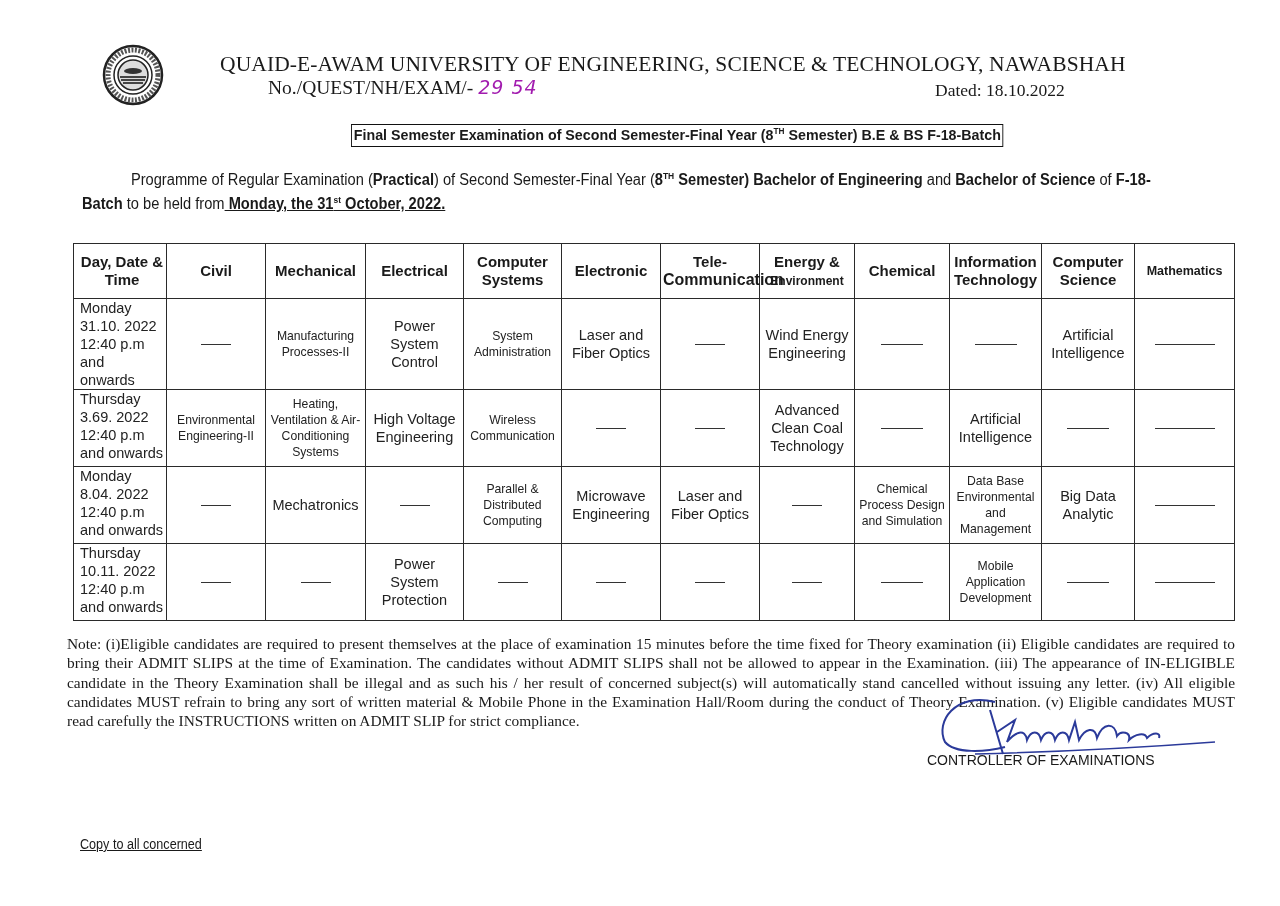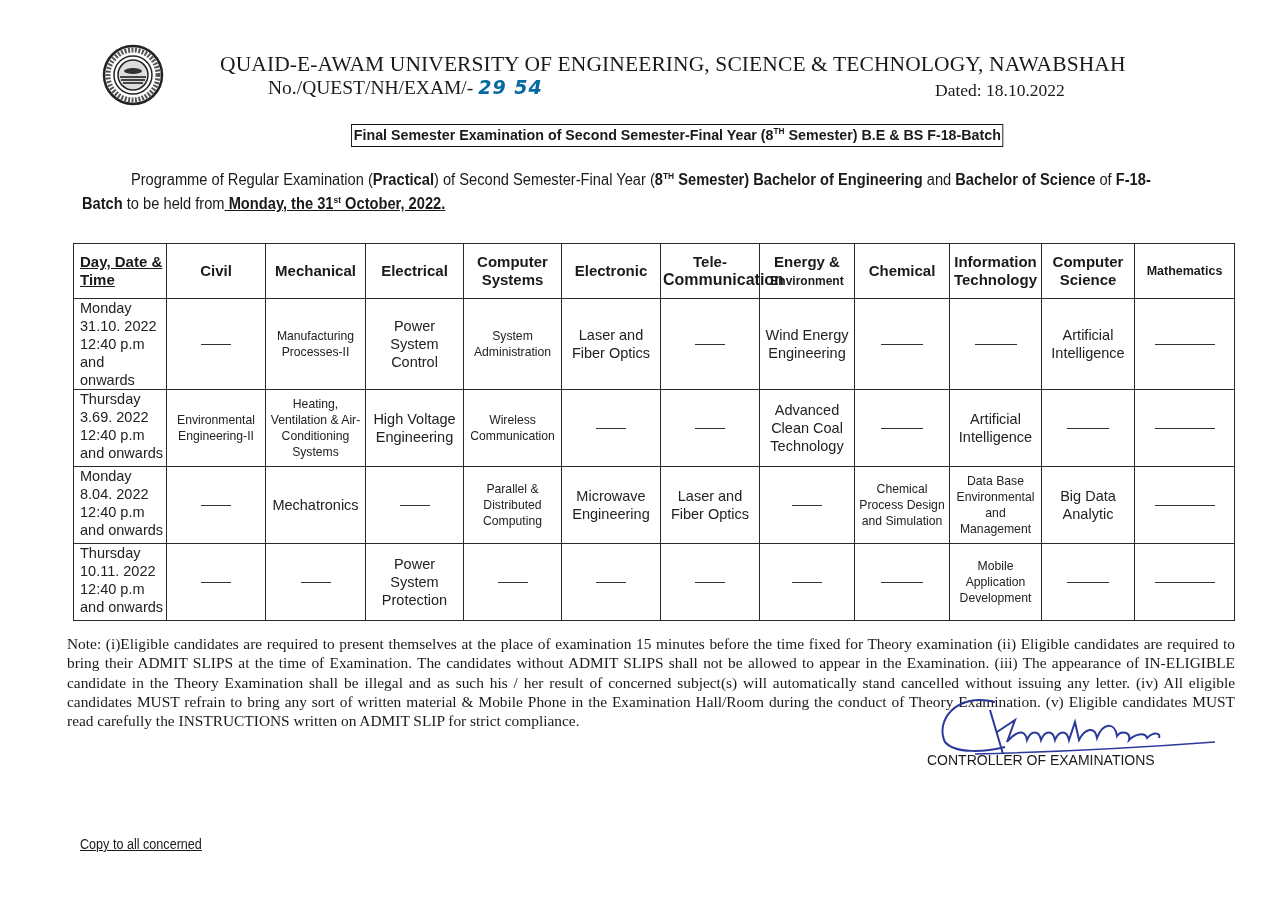--- a/index.html
+++ b/index.html
@@ -6,21 +6,21 @@
   body {
     width: 1280px; height: 906px; background: #ffffff; position: relative; overflow: hidden;
     color: #1a1a1a;
   }
   .serif { font-family: "Liberation Serif", "DejaVu Serif", serif; }
   .sans { font-family: "Liberation Sans", "DejaVu Sans", sans-serif; }
 
   #logo { position: absolute; left: 102px; top: 44px; width: 62px; height: 62px; }
   #univ-title { position: absolute; left: 220px; top: 52px; font-size: 21.5px; letter-spacing: 0.1px; white-space: nowrap; }
   #ref-no { position: absolute; left: 268px; top: 76px; font-size: 19.5px; white-space: nowrap; }
-  #ref-no .hand { font-family: "DejaVu Sans", sans-serif; font-size: 19px; color: #0369a1; letter-spacing: 1px; font-style: italic; font-weight: bold; }
+  #ref-no .hand { font-family: "DejaVu Sans", sans-serif; font-size: 19px; color: #a21caf; letter-spacing: 1px; font-style: italic; }
   #dated { position: absolute; left: 935px; top: 80px; font-size: 17.5px; white-space: nowrap; }
 
   #exam-title-box {
     position: absolute; left: 351px; top: 124px; border: 1.6px solid #111;
     padding: 1px 2px 2px 2px; font-size: 15.5px; font-weight: bold; white-space: nowrap; transform: scaleX(0.92); transform-origin: left top;
   }
   sup { font-size: 9px; vertical-align: 6px; }
 
   #programme { position: absolute; left: 82px; top: 166px; width: 1150px; font-size: 15.6px; line-height: 20px; transform: scaleX(0.94); transform-origin: left top; width: 1225px; }
   #programme .indent { display: inline-block; width: 52px; }
@@ -29,21 +29,21 @@
 
   table#schedule {
     position: absolute; left: 73px; top: 243px; border-collapse: collapse; width: 1161px;
     font-family: "Liberation Sans", "DejaVu Sans", sans-serif; table-layout: fixed;
   }
   #schedule th, #schedule td { border: 1.4px solid #2a2a2a; text-align: center; vertical-align: middle; padding: 0 2px; }
   #schedule th { font-weight: bold; font-size: 15px; line-height: 18px; height: 54px; }
   #schedule th.small { font-size: 12.5px; }
   #schedule td { font-size: 13.5px; line-height: 17px; height: 76px; color: #222; }
   #schedule td.daycell { text-align: left; font-size: 14.5px; line-height: 18px; padding-left: 6px; vertical-align: top; padding-top: 0; }
-  #schedule th.daycell { text-align: left; padding-left: 6px; text-decoration: underline; }
+  #schedule th.daycell { text-align: center; padding-left: 6px; }
   #schedule td.small { font-size: 12.2px; line-height: 16px; }
   #schedule td.large { font-size: 14.5px; line-height: 18px; }
   .dash { display: inline-block; width: 30px; border-top: 1.2px solid #333; vertical-align: middle; }
   .dash.long { width: 60px; }
   .dash.mid { width: 42px; }
 
   #note { position: absolute; left: 67px; top: 634px; width: 1168px; font-size: 15.4px; line-height: 19.3px; text-align: justify; }
 
   #signature { position: absolute; left: 935px; top: 692px; width: 290px; height: 70px; }
   #controller { position: absolute; left: 927px; top: 752px; font-size: 14px; font-weight: normal; white-space: nowrap; }

